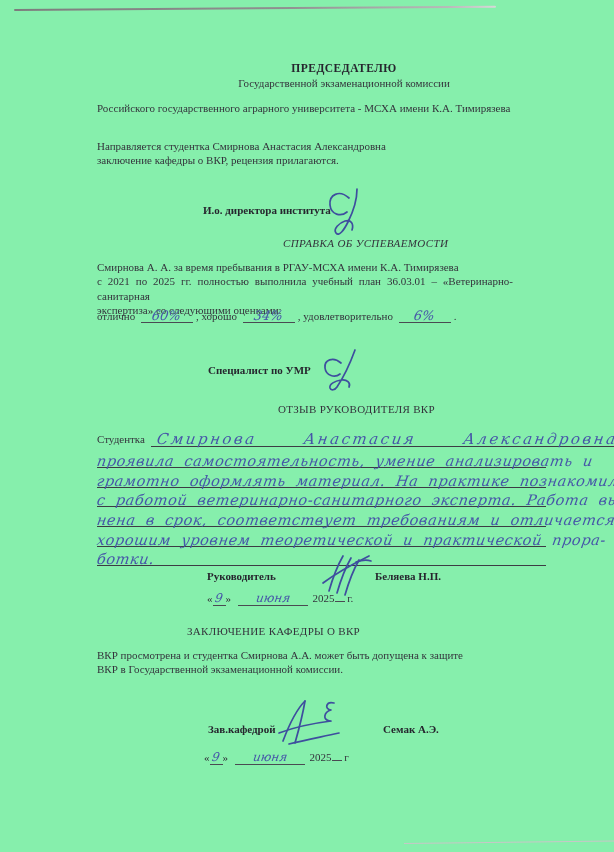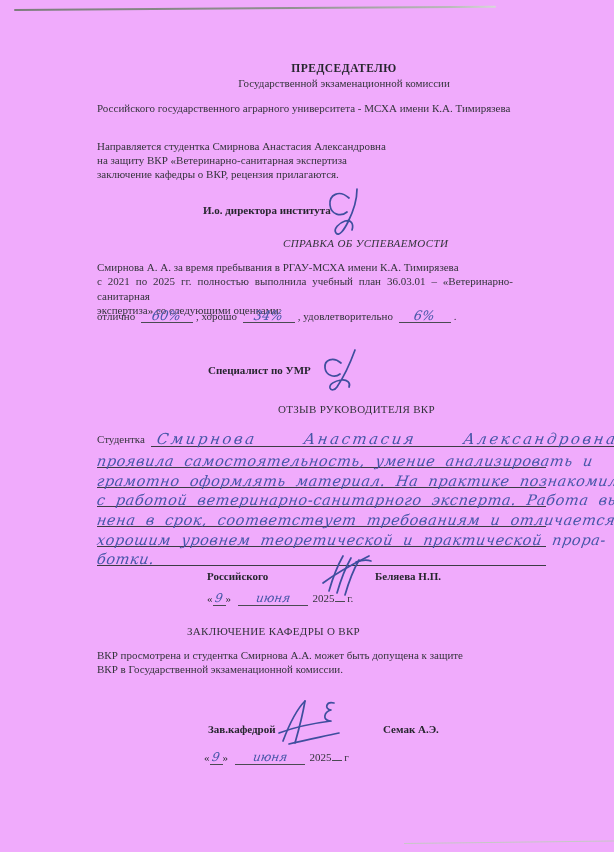--- a/index.html
+++ b/index.html
@@ -1,19 +1,19 @@
 <!DOCTYPE html>
 <html lang="ru"><head>
 <meta charset="utf-8">
 <style>
   html,body{margin:0;padding:0;background:#e8e8e8;}
   .page{
     position:relative;
     width:614px;height:852px;
-    background:#f0abfc;
+    background:#86efac;
     overflow:hidden;
     font-family:"Liberation Serif","DejaVu Serif",serif;
     color:#34343c;
     font-size:11px;
   }
   .abs{position:absolute;}
   .b{font-weight:bold;color:#26262e;}
   .center{text-align:center;}
   
   .scan-top{
@@ -88,21 +88,20 @@
     <div class="b t1">ПРЕДСЕДАТЕЛЮ</div>
     <div>Государственной экзаменационной комиссии</div>
   </div>
 
   <div class="abs org">
     <div>Российского государственного аграрного университета - МСХА имени К.А. Тимирязева</div>
   </div>
 
   <div class="abs referral">
     <div>Направляется студентка Смирнова Анастасия Александровна</div>
-    <div>на защиту ВКР «Ветеринарно-санитарная экспертиза</div>
     <div>заключение кафедры о ВКР, рецензия прилагаются.</div>
   </div>
 
   <div class="abs director-label b">И.о. директора института</div>
 
   <svg class="abs sig sig1" width="40" height="54" viewBox="0 0 40 54">
     <path d="M23,12 C13,3 3,9 4,19 C5,29 15,31 21,26"></path>
     <path d="M31,3 C31,12 28,24 22,36 C18,44 13,51 10,47 C7,43 13,37 19,35 C25,33 28,38 26,44"></path>
   </svg>
 
@@ -150,21 +149,21 @@
         <span class="hand hand-review">нена в срок, соответствует требованиям и отличается</span>
       </div>
     <div class="rline">
         <span class="hand hand-review">хорошим уровнем теоретической и практической прора-</span>
       </div>
     <div class="rline">
         <span class="hand hand-review">ботки.</span>
       </div>
   </div>
 
-  <div class="abs ruk-label b">Российского</div>
+  <div class="abs ruk-label b">Руководитель</div>
 
   <svg class="abs sig sig3" width="52" height="48" viewBox="0 0 52 48">
     <path d="M9,40 C13,26 19,12 23,5"></path>
     <path d="M17,42 C21,28 27,14 31,7"></path>
     <path d="M25,44 C29,30 35,16 39,9"></path>
     <path d="M3,32 C15,23 33,13 49,5"></path>
     <path d="M36,11 C42,9 48,9 51,10"></path>
   </svg>
 
   <div class="abs ruk-name b">Беляева Н.П.</div>

